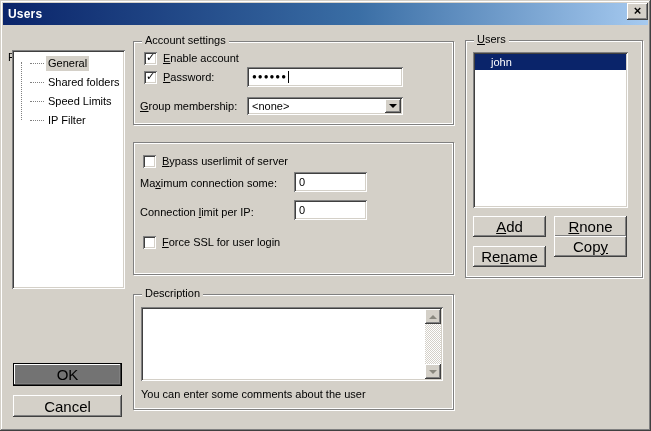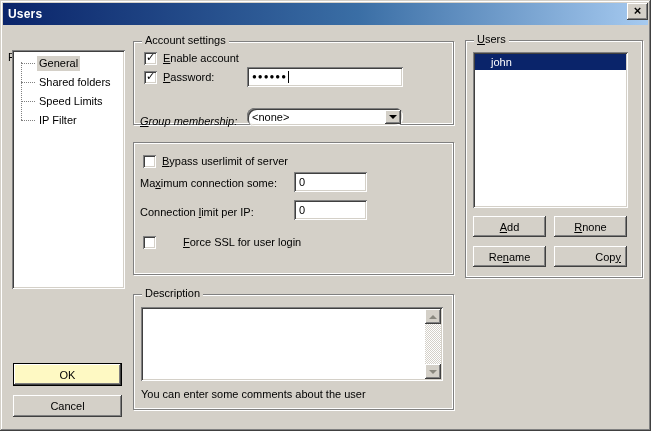--- a/index.html
+++ b/index.html
@@ -26,26 +26,26 @@
   .sunken{
     background:#fff;
     box-shadow: inset 1px 1px #808080, inset -1px -1px #ffffff, inset 2px 2px #404040, inset -2px -2px #d4d0c8;
   }
   .raised{
     background:#d4d0c8;border:none;
     box-shadow: inset -1px -1px #404040, inset 1px 1px #ffffff, inset -2px -2px #808080, inset 2px 2px #d4d0c8;
   }
   .btn{
     position:absolute;display:flex;align-items:center;justify-content:center;
-    font-family:inherit;font-size:11px;color:#000;cursor:default;
+    font-family:inherit;font-size:15px;color:#000;cursor:default;
   }
   .default-btn{
     border:1px solid #000;
     box-shadow: inset -1px -1px #404040, inset 1px 1px #ffffff, inset -2px -2px #808080;
-    background:#fef9c3;
+    background:#737373;
   }
   .groupbox{
     position:absolute;border:1px solid #808080;
     box-shadow: inset 1px 1px #ffffff, inset -1px -1px #ffffff, 1px 1px 0 #ffffff;
   }
   .groupbox .caption{
     position:absolute;top:-8px;left:8px;background:#d4d0c8;padding:0 3px;line-height:13px;white-space:nowrap;text-align:right;
   }
   .cb{position:absolute;width:13px;height:13px;background:#fff;
     box-shadow: inset 1px 1px #808080, inset -1px -1px #ffffff, inset 2px 2px #404040, inset -2px -2px #d4d0c8;}
@@ -59,21 +59,21 @@
     position:absolute;right:2px;top:2px;bottom:2px;width:16px;background:#d4d0c8;
     box-shadow: inset -1px -1px #404040, inset 1px 1px #ffffff, inset -2px -2px #808080, inset 2px 2px #d4d0c8;
     display:flex;align-items:center;justify-content:center;
   }
   .tri-down{width:0;height:0;border:4px solid transparent;border-top:4px solid #000;margin-top:4px;}
   .tri-down.dis{border-top-color:#8a887f;}
   .tri-up.dis{width:0;height:0;border:4px solid transparent;border-bottom:4px solid #8a887f;margin-bottom:4px;}
   .tree{position:absolute;left:12px;top:50px;width:113px;height:239px;}
   .tree-inner{position:absolute;inset:2px;overflow:hidden;padding-top:2px;}
   .tree-vline{position:absolute;left:7px;top:10px;height:58px;border-left:1px dotted #808080;}
-  .tree-row{height:19px;display:flex;align-items:center;padding-left:7px;}
+  .tree-row{height:19px;display:flex;align-items:center;padding-left:16px;}
   .branch{display:inline-block;width:14px;height:0;border-top:1px dotted #808080;margin-right:2px;}
   .tree-label{padding:1px 2px;line-height:13px;white-space:nowrap;}
   .tree-label.selected{background:#d4d0c8;}
   .userlist{position:absolute;left:473px;top:52px;width:155px;height:156px;}
   .userlist-inner{position:absolute;inset:2px;background:#fff;overflow:hidden;}
   .user-item{height:16px;line-height:16px;padding-left:16px;white-space:nowrap;}
   .user-item.selected{background:#0a246a;color:#fff;}
   .textarea{position:absolute;left:141px;top:307px;width:302px;height:74px;}
   .textarea .content{position:absolute;left:3px;top:3px;right:20px;bottom:3px;line-height:13px;}
   .vscroll{position:absolute;right:2px;top:2px;bottom:2px;width:16px;
@@ -131,22 +131,22 @@
 
   <div class="cb" style="left:144px;top:71px;">
     <span class="mark">✓</span>
   </div>
   <div class="lbl" style="left:163px;top:71px;"><span></span><span class="mn">P</span><span>assword:</span></div>
   <div class="field sunken" style="left:247px;top:67px;width:156px;height:20px;">
     <span class="val pw-dots">●●●●●●</span>
       <span class="caret"></span>
   </div>
 
-  <div class="lbl" style="left:140px;top:115px;font-style:italic;"><span></span><span class="mn">G</span><span>roup membership:</span></div>
-  <div class="field sunken" style="left:247px;top:108px;width:156px;height:18px;border-radius:8px;">
+  <div class="lbl" style="left:140px;top:100px;"><span></span><span class="mn">G</span><span>roup membership:</span></div>
+  <div class="field sunken" style="left:247px;top:97px;width:156px;height:18px;">
     <span class="combo-text">&lt;none&gt;</span>
     <span class="combo-btn">
         <span class="tri-down"></span>
       </span>
   </div>
 
   <div class="groupbox" style="left:133px;top:142px;width:319px;height:131px;"></div>
   <div class="cb" style="left:143px;top:155px;">
     <span class="mark"></span>
   </div>
@@ -158,21 +158,21 @@
   </div>
 
   <div class="lbl" style="left:140px;top:206px;"><span>Connection </span><span class="mn">l</span><span>imit per IP:</span></div>
   <div class="field sunken" style="left:294px;top:200px;width:73px;height:20px;">
     <span class="val">0</span>
   </div>
 
   <div class="cb" style="left:143px;top:236px;">
     <span class="mark"></span>
   </div>
-  <div class="lbl" style="left:162px;top:236px;margin-left:21px;"><span></span><span class="mn">F</span><span>orce SSL for user login</span></div>
+  <div class="lbl" style="left:162px;top:236px;"><span></span><span class="mn">F</span><span>orce SSL for user login</span></div>
 
   <div class="groupbox" style="left:133px;top:294px;width:319px;height:114px;">
     <span class="caption">Description</span>
   </div>
   <div class="textarea sunken">
     <div class="content"></div>
     <div class="vscroll">
       <div class="sb-btn sb-up">
           <span class="tri-up dis"></span>
         </div>
@@ -193,20 +193,20 @@
   </div>
   <button class="btn raised" style="left:473px;top:216px;width:73px;height:21px;">
       <span><span></span><span class="mn">A</span><span>dd</span></span>
     </button>
   <button class="btn raised" style="left:554px;top:216px;width:73px;height:21px;">
       <span><span></span><span class="mn">R</span><span>none</span></span>
     </button>
   <button class="btn raised" style="left:473px;top:246px;width:73px;height:21px;text-align:center;">
       <span><span>Re</span><span class="mn">n</span><span>ame</span></span>
     </button>
-  <button class="btn raised" style="left:554px;top:246px;width:73px;height:21px;justify-content:flex-end;">
+  <button class="btn raised" style="left:554px;top:236px;width:73px;height:21px;">
       <span><span>Cop</span><span class="mn">y</span><span></span></span>
     </button>
 
   <button class="btn default-btn" style="left:13px;top:363px;width:109px;height:23px;">OK</button>
   <button class="btn raised" style="left:13px;top:395px;width:109px;height:22px;">Cancel</button>
 
 </div>
 
 </body></html>

